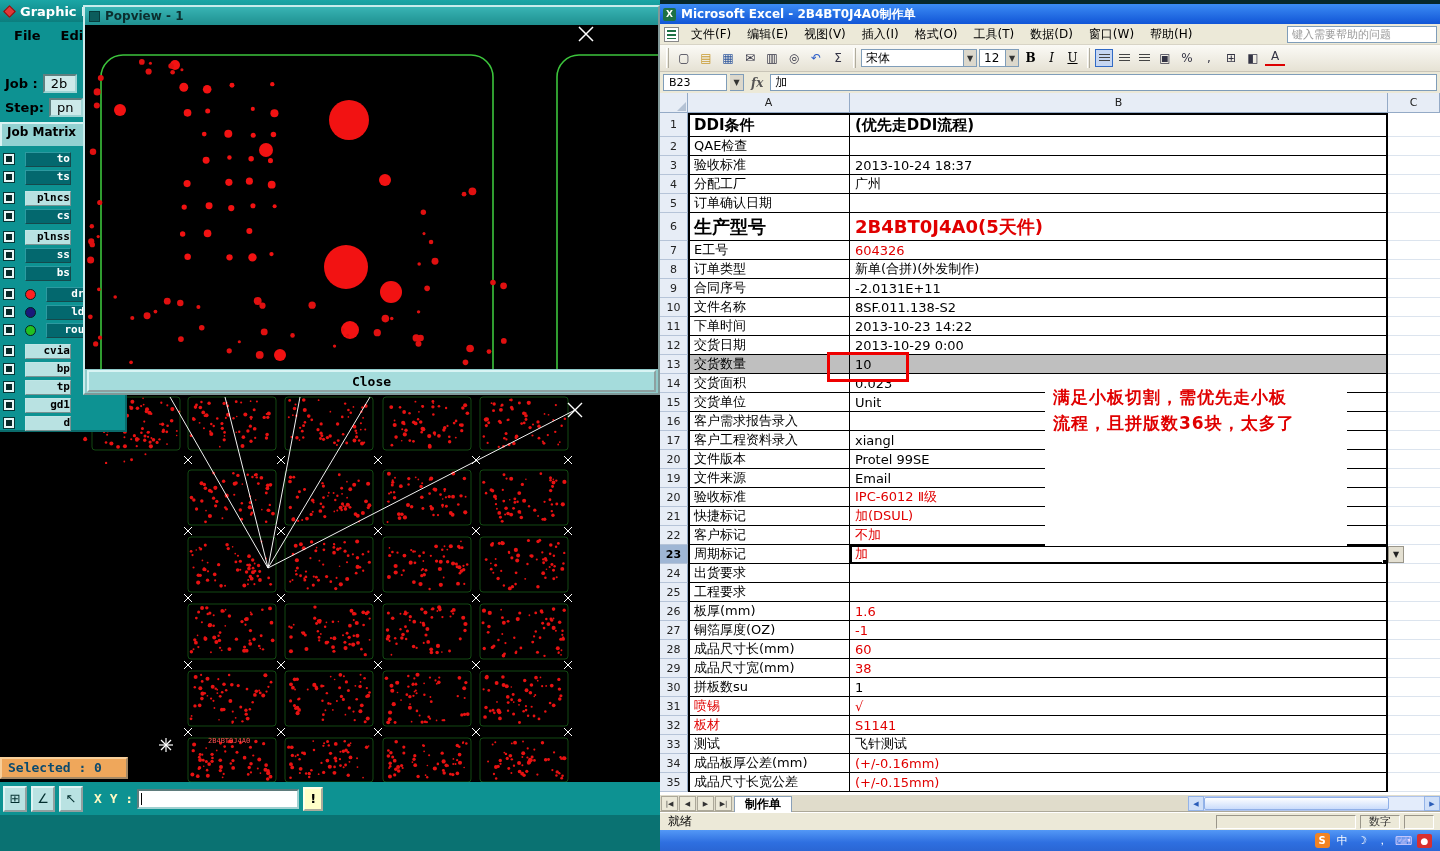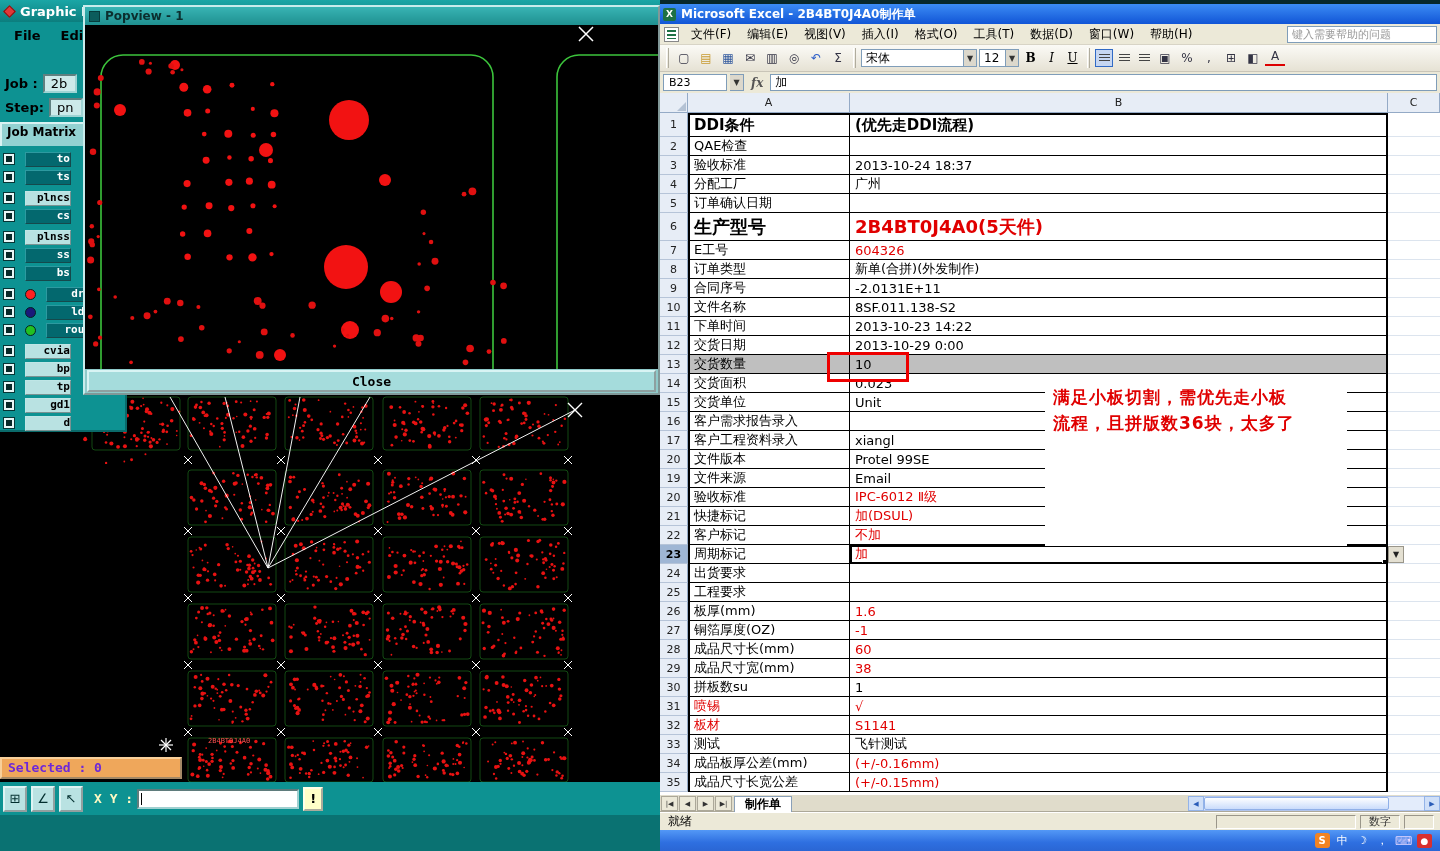--- a/index.html
+++ b/index.html
@@ -26,21 +26,21 @@
 .lname.hl{background:#03686e;color:#fff;border:1px outset #2d9aa0;}
 
 #popview{position:absolute;left:83px;top:5px;width:577px;height:390px;background:#8fcaca;border:2px outset #c8ecec;z-index:30;}
 .pv-titlebar{height:18px;background:linear-gradient(#38b4b4,#1f9090);display:flex;align-items:center;gap:5px;padding-left:4px;font-size:12px;font-weight:bold;color:#0b2e2e;}
 .pv-icon{width:11px;height:11px;background:#0b5c5c;border:1px solid #063c3c;flex:0 0 auto;}
 .pv-canvas{display:block;width:573px;height:344px;background:#000;}
 .pv-closebar{height:24px;padding:1px 2px;background:#8fcaca;}
 .pv-close{display:block;width:100%;height:22px;background:#a5dcdc;border:2px outset #d8f4f4;font:bold 13px "DejaVu Sans Mono",monospace;color:#000;text-align:center;line-height:17px;cursor:default;}
 
 #main-canvas{position:absolute;left:0;top:395px;background:#000;z-index:5;display:block;}
-#selected-box{position:absolute;left:0;top:757px;width:182px;height:22px;background:#efa75b;border:2px outset #f8cf9a;color:#6d28d9;font:bold 13px "DejaVu Sans Mono",monospace;line-height:17px;padding-left:6px;z-index:10;}
+#selected-box{position:absolute;left:0;top:757px;width:128px;height:22px;background:#efa75b;border:2px outset #f8cf9a;color:#0c4a6e;font:bold 13px "DejaVu Sans Mono",monospace;line-height:17px;padding-left:6px;z-index:10;}
 #ga-bottombar{position:absolute;left:0;top:782px;width:660px;height:33px;background:#0d9292;display:flex;align-items:center;gap:4px;padding-left:3px;z-index:15;}
 .tool-btn{width:24px;height:26px;background:#b9e2e2;border:2px outset #def4f4;font-size:13px;color:#022e2e;display:flex;align-items:center;justify-content:center;flex:0 0 auto;}
 .xy-label{color:#fef9c3;font:bold 13px "DejaVu Sans Mono",monospace;margin-left:7px;flex:0 0 auto;}
 .xy-input{width:162px;height:20px;background:#fff;border:2px inset #9fd0d0;position:relative;flex:0 0 auto;}
 .xy-caret{position:absolute;left:2px;top:2px;width:1px;height:12px;background:#000;}
 .warn-btn{width:20px;height:24px;background:#ffffc8;border:2px outset #ffffe8;color:#000;font-weight:bold;font-size:13px;display:flex;align-items:center;justify-content:center;flex:0 0 auto;}
 .prompt-bar{flex:1;height:33px;background:#ffffc8;color:#000;font:bold 13px "DejaVu Sans Mono",monospace;display:flex;align-items:center;padding-left:8px;white-space:nowrap;overflow:hidden;}
 #ga-footer{position:absolute;left:0;top:815px;width:660px;height:36px;background:#0a7272;}
 
 

